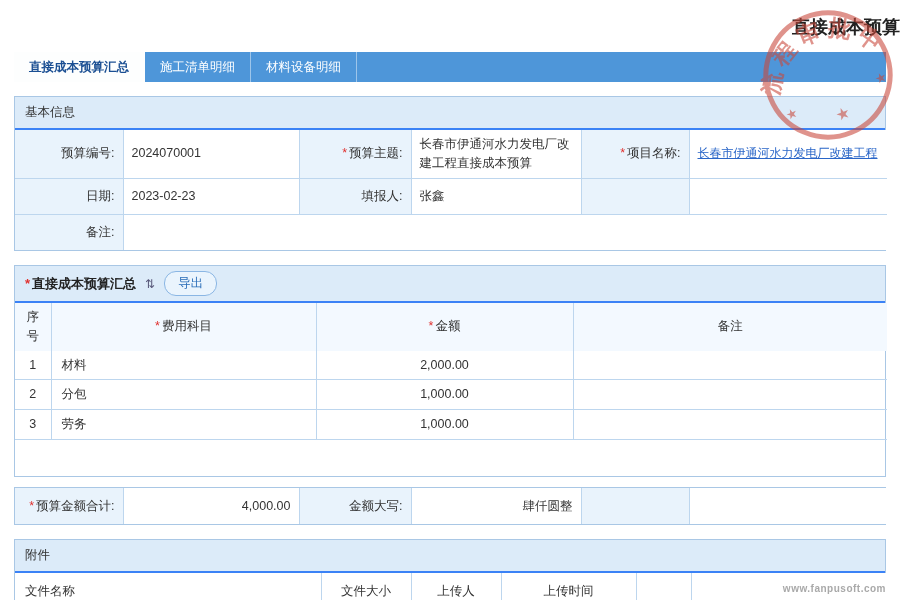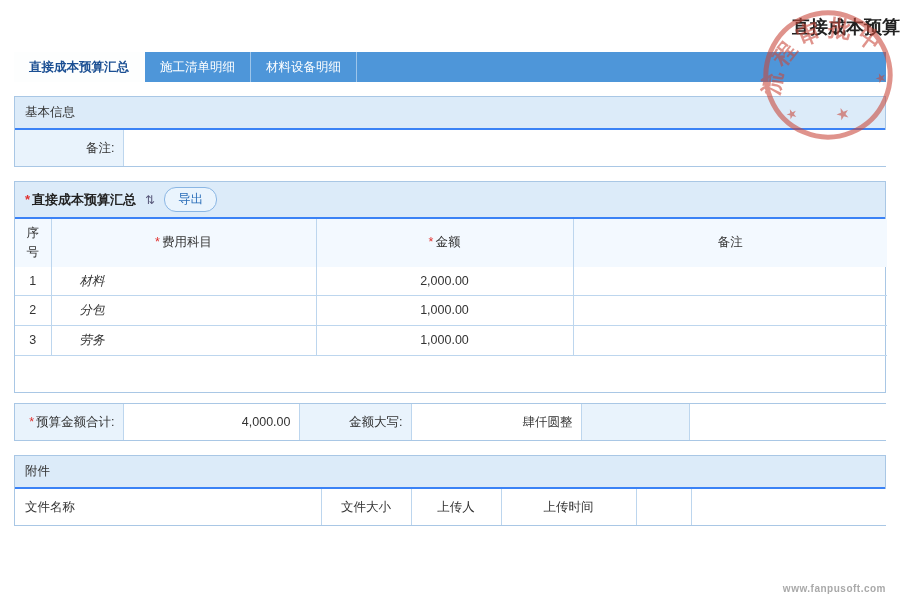--- a/index.html
+++ b/index.html
@@ -37,21 +37,21 @@
   .req { color: #e0302e; margin-right: 2px; }
   a.link { color: #2a66c8; text-decoration: underline; font-size: 12px; white-space: nowrap; cursor: pointer; }
 
   .row-tall td { height: 48px; }
   .row-mid td { height: 36px; }
 
   
   .grid thead th { background: #f3f9ff; text-align: center; height: 29px; }
   .grid td { height: 29px; }
   .grid .c-no { text-align: center; }
-  .grid .c-subject { text-align: left; padding-left: 28px; font-style: italic; }
+  .grid .c-subject { text-align: left; padding-left: 10px; }
   .grid .c-amount { text-align: center; }
   .grid .empty-row td { height: 37px; }
 
   
   .total-strip { margin: 10px 14px 0; border: 1px solid #a9c7e5; }
   .total-strip td { height: 36px; }
 
   
   .attach thead th { height: 36px; text-align: center; background: #fff; }
   .attach thead th.h-left { text-align: left; padding-left: 10px; }
@@ -100,20 +100,36 @@
     <table>
       <colgroup>
           <col style="width:108px">
           <col style="width:176px">
           <col style="width:112px">
           <col style="width:170px">
           <col style="width:108px">
           <col style="width:198px">
         </colgroup>
       <tbody>
+          <tr class="row-tall">
+        <td class="lbl"><span>预算编号:</span></td>
+        <td class="val">2024070001</td>
+        <td class="lbl"><span class="req">*</span><span>预算主题:</span></td>
+        <td class="val">长春市伊通河水力发电厂改建工程直接成本预算</td>
+        <td class="lbl"><span class="req">*</span><span>项目名称:</span></td>
+        <td class="val"><a class="link">长春市伊通河水力发电厂改建工程</a></td>
+      </tr>
+      <tr class="row-mid">
+        <td class="lbl"><span>日期:</span></td>
+        <td class="val">2023-02-23</td>
+        <td class="lbl"><span>填报人:</span></td>
+        <td class="val">张鑫</td>
+        <td class="lbl"></td>
+        <td class="val"></td>
+      </tr>
       <tr class="row-mid">
         <td class="lbl"><span>备注:</span></td>
         <td class="val" colspan="5"></td>
       </tr>
     </tbody>
       </table>
   </section>
 
   <section class="panel">
     <div class="panel-header toolbar">

